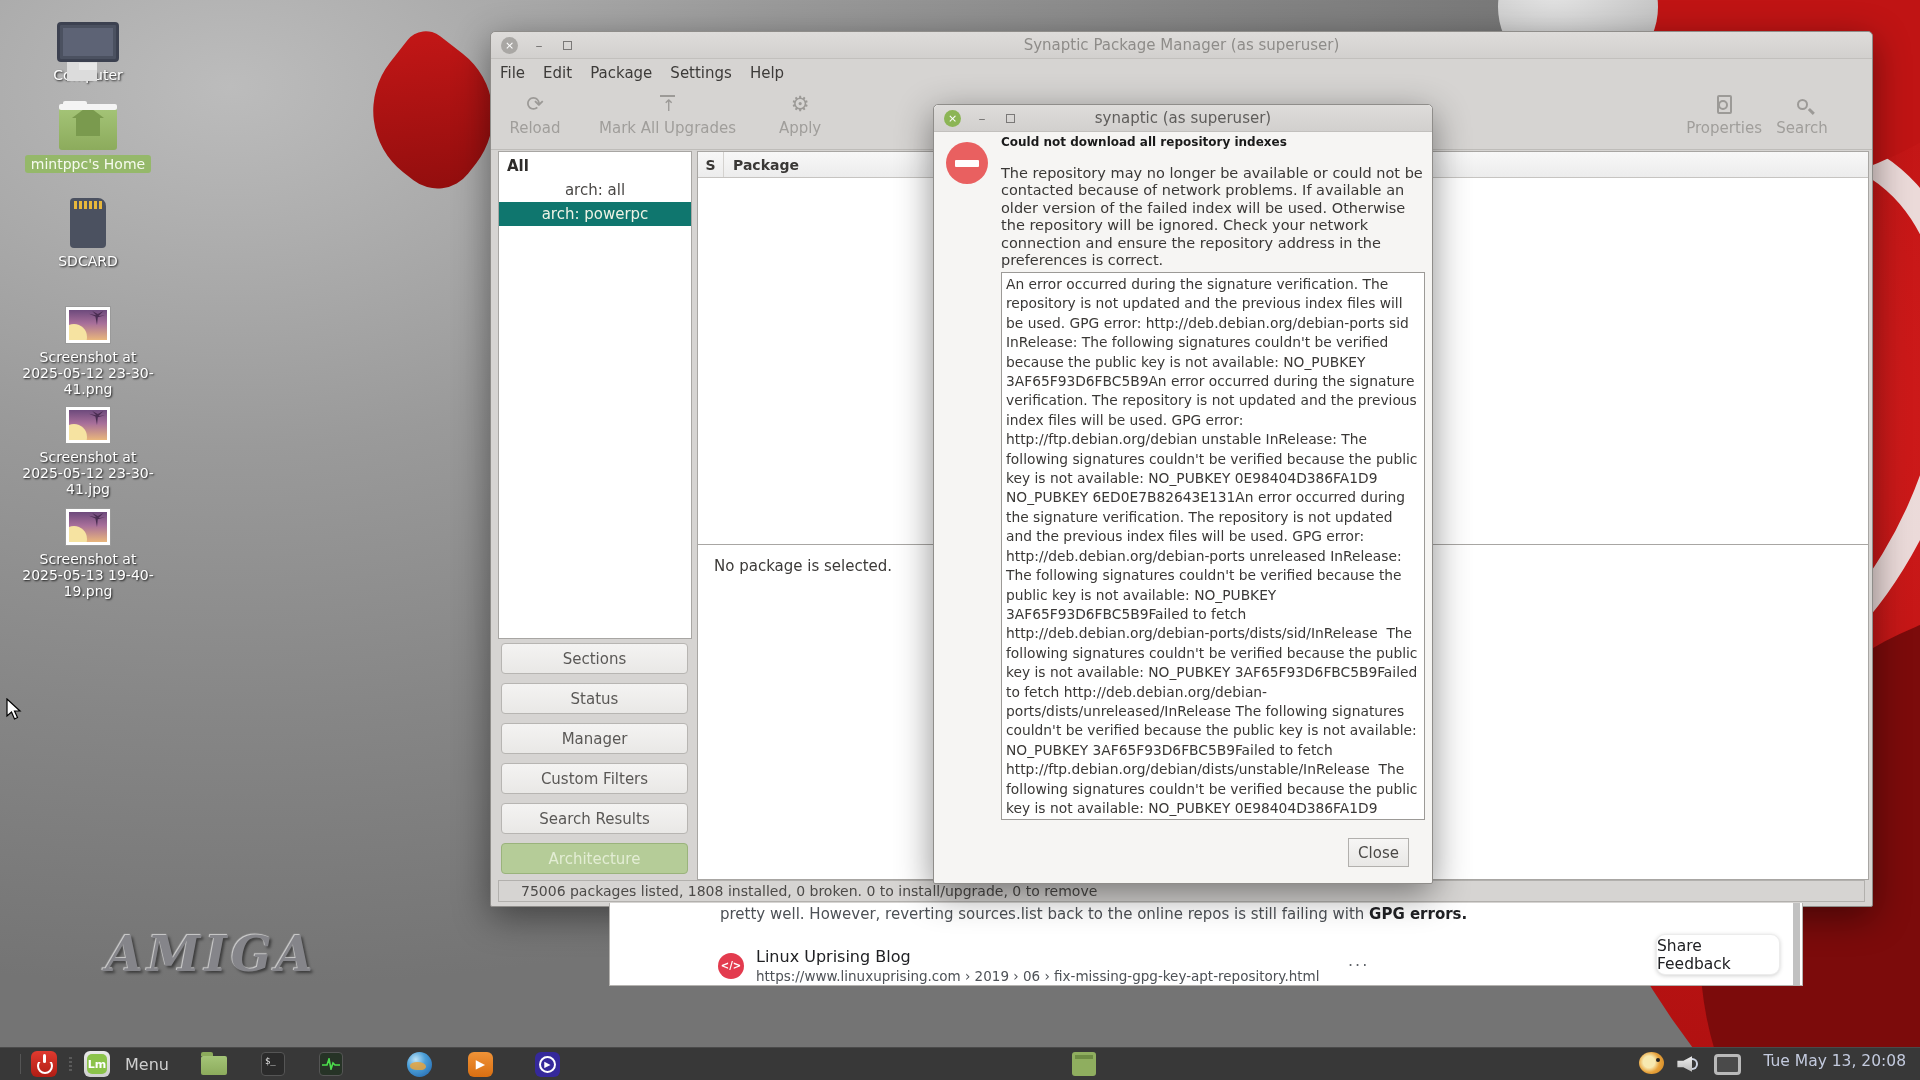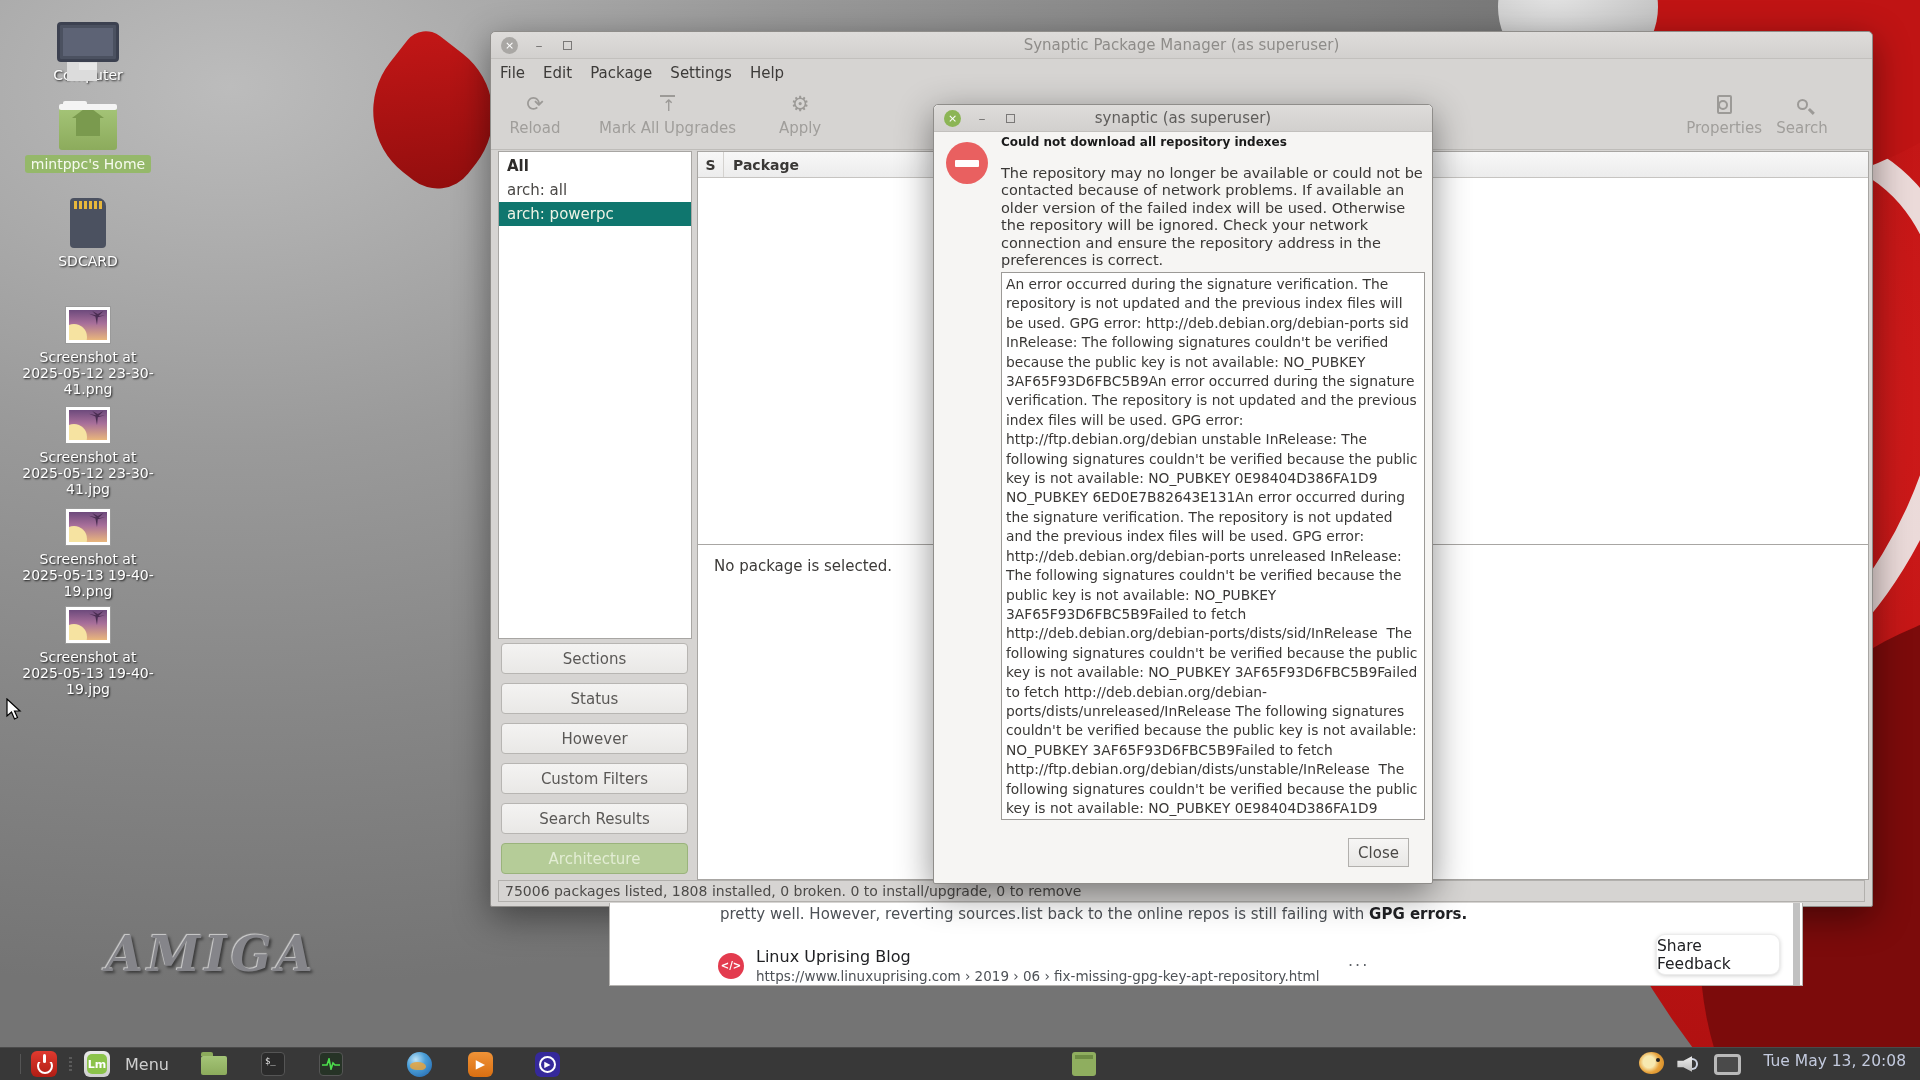--- a/index.html
+++ b/index.html
@@ -63,36 +63,36 @@
   .upbar { width:15px; height:18px; position:relative; }
   .upbar:before { content:""; position:absolute; top:0; left:0; right:0; height:2px; background:#9c9a97; }
   .upbar:after { content:"↑"; position:absolute; top:1px; left:2px; font-size:16px; }
   .docprop { width:15px; height:19px; border:2px solid #9c9a97; border-radius:2px; position:relative; }
   .docprop:after { content:""; position:absolute; right:2px; bottom:2px; width:6px; height:6px; border:2px solid #9c9a97; border-radius:50%; }
   .mag { width:11px; height:11px; border:2px solid #9c9a97; border-radius:50%; position:relative; }
   .mag:after { content:""; position:absolute; left:9px; top:9px; width:7px; height:2.5px; background:#9c9a97; transform:rotate(45deg); }
 
   .filterpane { position:absolute; left:7px; top:119px; width:194px; height:488px; background:#fff; border:1px solid #a8a6a3; font-size:15px; }
   .filterpane .fhead { font-weight:bold; color:#2e2c2a; padding:5px 8px 3px 8px; }
-  .filterpane .frow { color:#4a4846; padding:3px 8px; }
+  .filterpane .frow { color:#4a4846; padding:3px 8px;text-align:center; }
   .filterpane .frow.sel { background:#0f766e; color:#eef3e5; }
 
   .sidebtns { position:absolute; left:10px; top:611px; width:187px; display:flex; flex-direction:column; gap:9px; }
   .sbtn { height:31px; background:linear-gradient(#f4f3f2,#e9e8e6); border:1px solid #b7b5b2; border-radius:4px; font-size:15px; color:#5a5856; display:flex; align-items:center; justify-content:center; }
   .sbtn.active { background:#b5cc98; border-color:#9ab37c; color:#e3edd4; }
 
   .pkgpane { position:absolute; left:206px; top:119px; width:1172px; height:417px; background:#fff; border:1px solid #a8a6a3; }
   .pkghead { height:26px; background:linear-gradient(#f8f8f8,#ececec); border-bottom:1px solid #c6c4c1; display:flex; align-items:center; font-size:14px; font-weight:bold; color:#3a3836; }
   .pkghead .col-s { width:26px; text-align:center; border-right:1px solid #d4d2cf; height:100%; display:flex; align-items:center; justify-content:center; }
   .pkghead .col-p { padding-left:9px; }
 
   .detailpane { position:absolute; left:206px; top:512px; width:1172px; height:336px; background:#fff; border:1px solid #a8a6a3; }
   .detailpane .nosel { font-size:15px; color:#3c3a38; padding:12px 0 0 16px; }
 
-  .statusbar { position:absolute; left:7px; right:7px; bottom:4px; height:22px; border:1px solid #b2b0ad; background:#d6d4d2; display:flex; align-items:center; font-size:14px; color:#4c4a48; padding-left:6px; }
+  .statusbar { position:absolute; left:7px; right:7px; bottom:4px; height:22px; border:1px solid #b2b0ad; background:#d6d4d2; display:flex; align-items:center; font-size:14px; color:#4c4a48; padding-left:22px; }
 
   
   #dialog { left:933px; top:104px; width:500px; height:780px; background:#f6f5f3; z-index:30; }
   #dialog .tb-title { color:#5f5d5b; }
   .noentry { position:absolute; left:12px; top:37px; width:42px; height:42px; border-radius:50%; background:#e96060; display:flex; align-items:center; justify-content:center; }
   .noentry .bar { width:24px; height:7px; background:#fff; border-radius:1px; }
   .dlg-head { position:absolute; left:67px; top:30px; width:420px; font-size:12px; font-weight:bold; color:#1a1a1a; }
   .dlg-body { position:absolute; left:67px; top:60px; width:424px; font-size:14.5px; line-height:17.4px; color:#3a3836; }
   .dlg-box { position:absolute; left:67px; top:167px; width:424px; height:548px; background:#fff; border:1px solid #9c9a97; padding:2px 4px; font-size:13.8px; line-height:19.4px; color:#3a3836; overflow:hidden; white-space:pre-wrap; }
   .dlg-close { position:absolute; left:414px; top:733px; width:61px; height:29px; background:linear-gradient(#f6f5f4,#e9e8e6); border:1px solid #b2b0ad; border-radius:0; font-size:15px; color:#4a4846; display:flex; align-items:center; justify-content:center; }
@@ -195,29 +195,20 @@
   </div>
   <div class="dicon" style="top:508px;">
     <div class="ic-shot">
         <div class="pic">
           <div class="sun"></div>
           <div class="palm"></div>
         </div>
       </div>
     <div class="dlabel">Screenshot at 2025-05-13 19-40-19.png</div>
   </div>
-  <div class="dicon" style="top:606px;">
-    <div class="ic-shot">
-        <div class="pic">
-          <div class="sun"></div>
-          <div class="palm"></div>
-        </div>
-      </div>
-    <div class="dlabel">Screenshot at 2025-05-13 19-40-19.jpg</div>
-  </div>
 
   <div id="browser">
     <div class="snippet"><span>pretty well. However, reverting sources.list back to the online repos is still failing with </span><b>GPG errors.</b></div>
     <div class="result">
       <div class="favicon">&lt;/&gt;</div>
       <div>
         <div class="rtitle">Linux Uprising Blog</div>
         <div class="rurl">https://www.linuxuprising.com › 2019 › 06 › fix-missing-gpg-key-apt-repository.html</div>
       </div>
     </div>
@@ -275,21 +266,21 @@
 
     <div class="filterpane">
       <div class="fhead">All</div>
       <div class="frow">arch: all</div>
       <div class="frow sel">arch: powerpc</div>
     </div>
 
     <div class="sidebtns">
       <div class="sbtn">Sections</div>
       <div class="sbtn">Status</div>
-      <div class="sbtn">However</div>
+      <div class="sbtn">Manager</div>
       <div class="sbtn">Custom Filters</div>
       <div class="sbtn">Search Results</div>
       <div class="sbtn active">Architecture</div>
     </div>
 
     <div class="pkgpane">
       <div class="pkghead">
         <div class="col-s">S</div>
         <div class="col-p">Package</div>
       </div>

